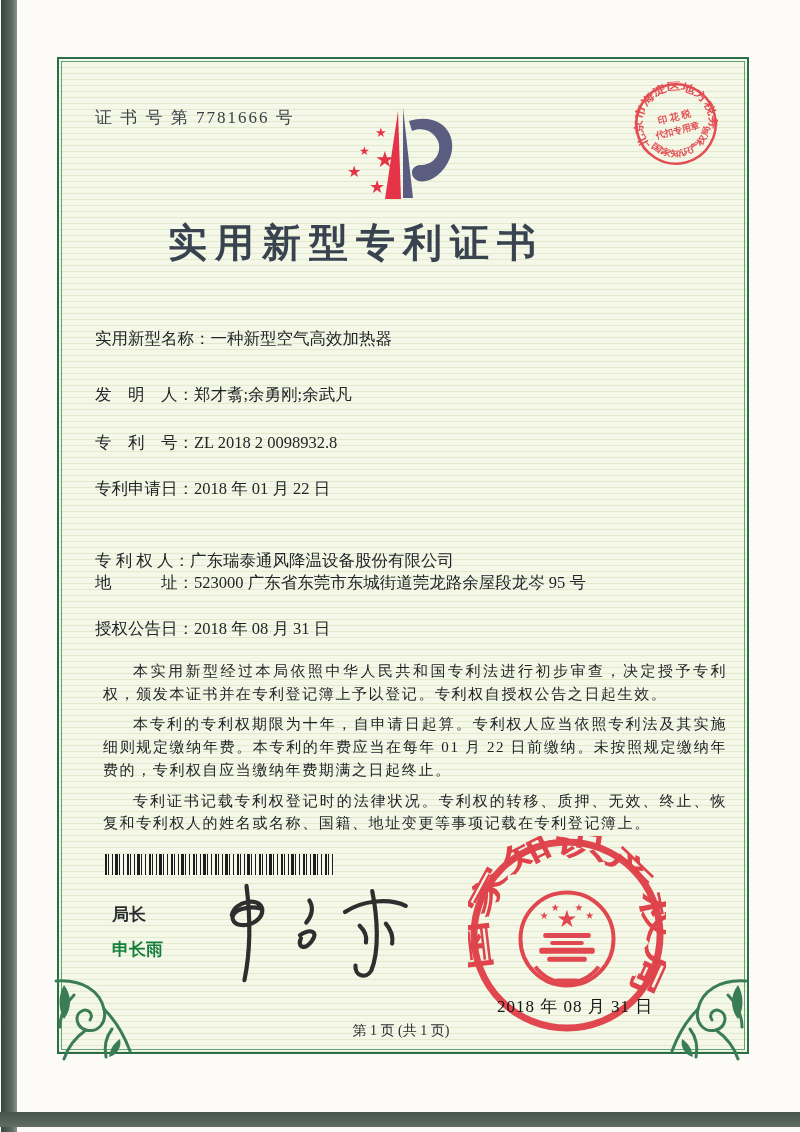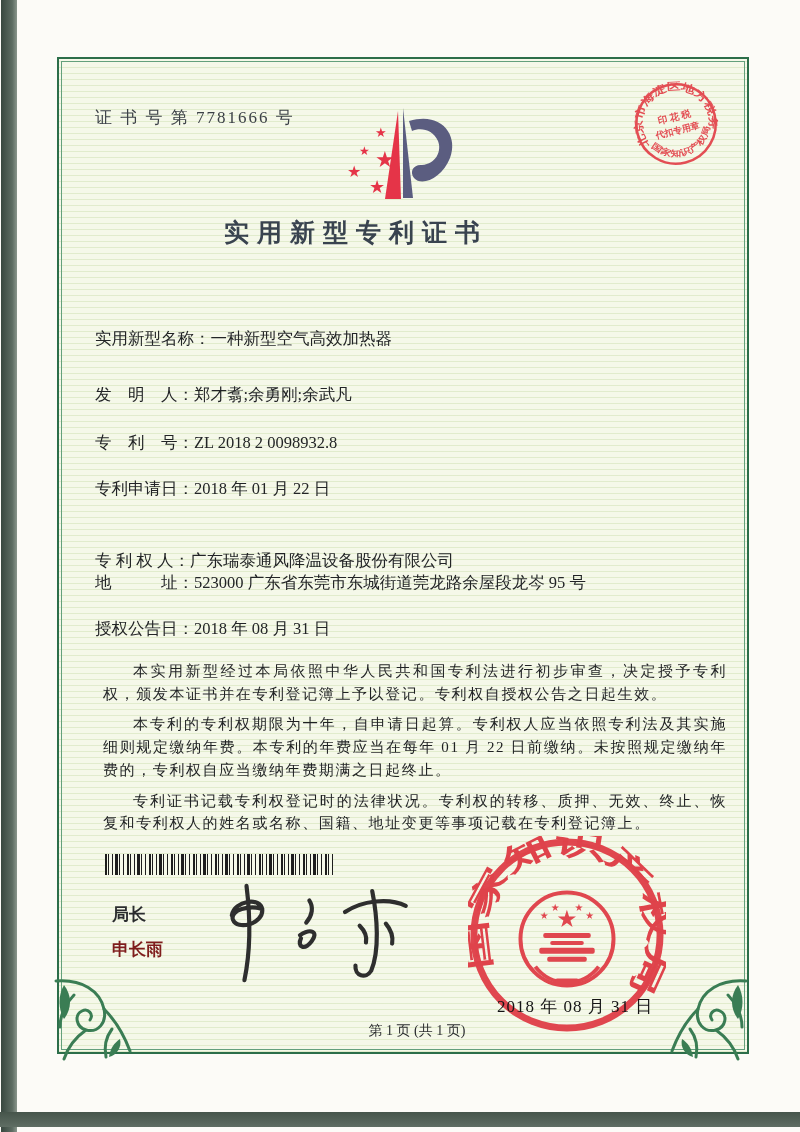--- a/index.html
+++ b/index.html
@@ -15,41 +15,41 @@
   .frame{
     position:absolute;left:57px;top:57px;width:688px;height:993px;
     border:2px solid #2c6e4a;
     background:
       repeating-linear-gradient(0deg,rgba(173,203,130,.28) 0 1px,rgba(0,0,0,0) 1px 6px),
       #f5f8e9;
   }
   .frame::after{content:"";position:absolute;inset:2px;border:1px solid #63a07c;pointer-events:none;}
   .abs{position:absolute;}
   .cert-no{left:95px;top:106px;font-size:17px;letter-spacing:2px;color:#3c4147;}
-  .title{left:0;top:216px;width:712px;text-align:center;font-size:25px;font-weight:bold;
+  .title{left:0;top:216px;width:712px;text-align:center;font-size:39px;font-weight:bold;
     letter-spacing:8px;color:#39434f;}
   .row{left:95px;font-size:16.5px;color:#222426;white-space:nowrap;}
   .row .lbl{color:#222426;text-align:right;}
   .row .val{color:#222426;}
   .grant-no-part{position:absolute;left:360px;top:0;white-space:nowrap;}
   .paras{left:95px;top:652px;width:640px;font-size:15px;line-height:22.7px;
     letter-spacing:1.6px;text-align:justify;color:#1f2123;}
   .paras p{margin:8px;text-indent:2em;}
   .barcode{left:105px;top:854px;width:228px;height:21px;
     background:repeating-linear-gradient(90deg,
       #1d1d1d 0 2px,#f5f8e9 2px 3px,#1d1d1d 3px 4px,#f5f8e9 4px 7px,
       #1d1d1d 7px 8px,#f5f8e9 8px 10px,#1d1d1d 10px 13px,#f5f8e9 13px 14px,
       #1d1d1d 14px 15px,#f5f8e9 15px 18px,#1d1d1d 18px 19px,#f5f8e9 19px 22px);}
   .director{left:112px;top:903px;font-size:17px;font-weight:600;
     font-family:"Liberation Sans",sans-serif;color:#2a2c2e;}
   .director-name{left:112px;top:938px;font-size:17px;font-weight:600;
-    font-family:Liberation Serif, serif;color:#7f1d1d;}
+    font-family:Liberation Serif, serif;color:#15803d;}
   .seal-date{left:497px;top:995px;width:160px;font-size:17px;letter-spacing:1px;
     color:#141414;z-index:6;}
-  .footer{left:57px;top:1022px;width:688px;text-align:center;font-size:14px;color:#2b2d2f;padding-left:16px;}
+  .footer{left:57px;top:1022px;width:688px;text-align:center;font-size:14px;color:#2b2d2f;}
   .logo-box{left:335px;top:96px;width:155px;height:122px;}
   .tax-seal{left:612px;top:60px;width:128px;height:128px;transform:rotate(-14deg);opacity:.92;}
   .main-seal{left:468px;top:836px;width:198px;height:198px;z-index:5;opacity:.93;}
   .sign-box{left:213px;top:878px;width:220px;height:108px;z-index:4;}
   .corner{left:668px;top:977px;width:84px;height:86px;z-index:3;}
   .corner.bl{left:50px;transform:scaleX(-1);}
   svg text{font-family:"Liberation Serif",serif;}
 </style>
 </head>
 <body>

